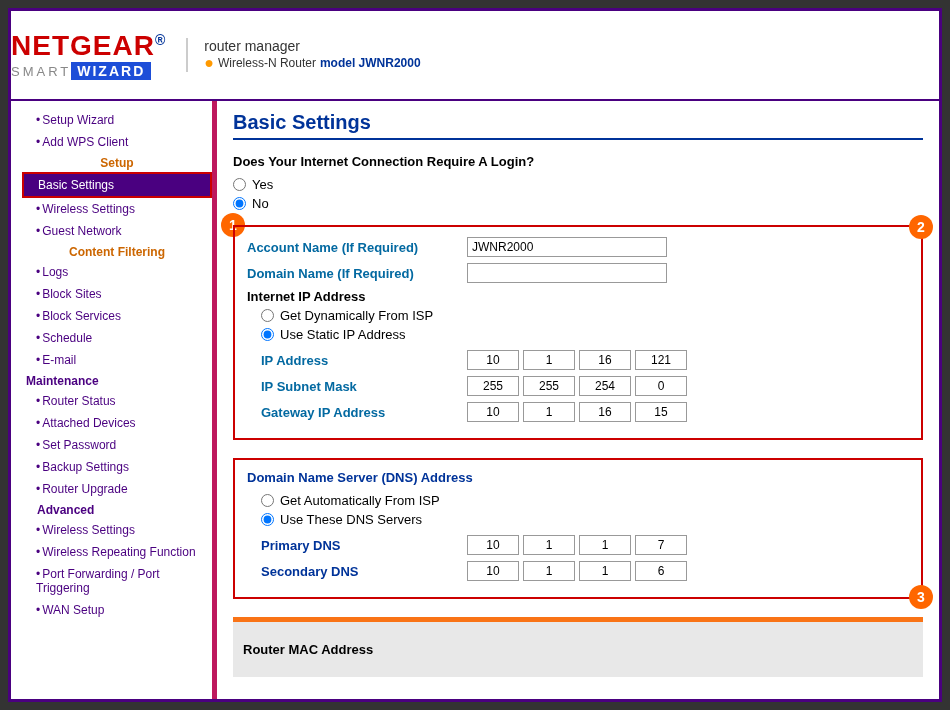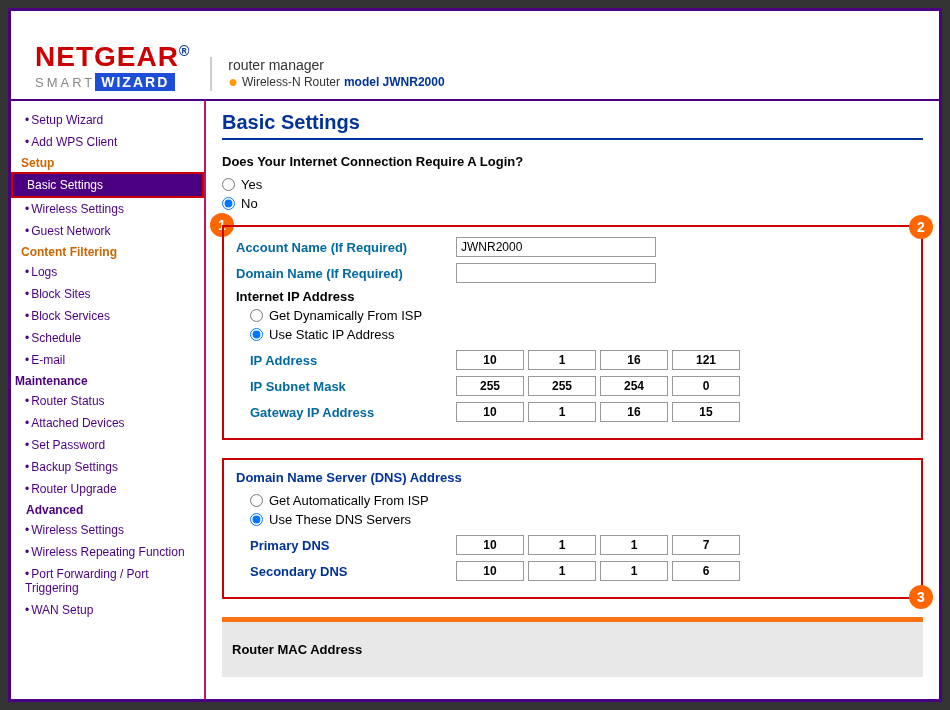--- a/index.html
+++ b/index.html
@@ -1,44 +1,44 @@
 <!DOCTYPE html>
 <html><head>
   <meta charset="utf-8">
   <style>
     * { box-sizing: border-box; margin: 0; padding: 0; }
     body { font-family: Arial, sans-serif; font-size: 13px; background: #333; width: 950px; height: 710px; overflow: hidden; }
 
     .outer-border { border: 3px solid #4a0080; margin: 8px; background: #fff; height: 694px; display: flex; flex-direction: column; }
 
     
-    .header { background: #fff; padding: 8px 24px; border-bottom: 2px solid #4a0080; display: flex; align-items: flex-end; min-height: 90px; }
+    .header { background: #fff; padding: 8px 0; border-bottom: 2px solid #4a0080; display: flex; align-items: center; min-height: 90px; }
     .logo-area { display: flex; flex-direction: column; }
     .netgear-text { font-size: 28px; font-weight: bold; color: #003399; letter-spacing: 1px; }
     .netgear-text span { color: #cc0000; }
     .smartwizard { display: flex; align-items: center; }
     .smart-text { color: #666; font-size: 13px; letter-spacing: 2px; }
     .wizard-box { background: #1d4ed8; color: #fff; padding: 1px 6px; font-size: 14px; font-weight: bold; letter-spacing: 2px; }
     .router-info { margin-left: 20px; border-left: 2px solid #ccc; padding-left: 16px; }
     .router-manager { font-size: 14px; color: #333; }
     .router-model { font-size: 12px; color: #333; display: flex; align-items: center; gap: 4px; }
     .router-model .bullet { color: #ff9900; font-size: 16px; }
     .model-name { color: #003399; font-weight: bold; }
 
     
     .main { display: flex; flex: 1; overflow: hidden; }
 
     
-    .sidebar { width: 195px; background: #fff; border-right: 2px solid #be185d; overflow-y: auto; flex-shrink: 0; }
+    .sidebar { width: 195px; background: #fff; border-right: 5px solid #be185d; overflow-y: auto; flex-shrink: 0; margin-left: 11px; }
     .sidebar-scroll { overflow-y: auto; height: 100%; }
 
     .sidebar-item { display: block; padding: 4px 10px 4px 14px; color: #4a0080; font-size: 12px; cursor: pointer; text-decoration: none; }
     .sidebar-item.active { background: #4a0080; color: #fff; border: 2px solid #cc0000; display: block; }
 
-    .sidebar-section { padding: 3px 10px 2px 10px; font-size: 12px; color: #cc6600; font-weight: bold; }
+    .sidebar-section { padding: 3px 10px 2px 10px; font-size: 12px; color: #cc6600; font-weight: bold; text-align: center; }
 
     .sidebar-dot { color: #4a0080; margin-right: 2px; }
 
     
     .content { flex: 1; overflow-y: auto; padding: 10px 16px; background: #fff; position: relative; }
 
     .page-title { font-size: 20px; color: #003399; font-weight: bold; border-bottom: 2px solid #003399; padding-bottom: 4px; margin-bottom: 14px; }
 
     .login-question { font-size: 13px; font-weight: bold; color: #000; margin-bottom: 8px; }
 
@@ -47,21 +47,21 @@
 
     
     .section-box { border: 2px solid #cc0000; margin-bottom: 10px; padding: 10px 12px; position: relative; }
 
     .field-row { display: flex; align-items: center; margin-bottom: 6px; }
     .field-label { min-width: 220px; font-size: 13px; font-weight: bold; color: #0369a1; }
     .field-input { flex: 1; }
     .field-input input[type=text] { border: 1px solid #999; padding: 2px 4px; font-size: 12px; width: 200px; }
 
     .ip-inputs { display: flex; gap: 4px; }
-    .ip-inputs input { width: 68px; border: 1px solid #999; padding: 2px 4px; font-size: 12px; text-align: center; font-weight: bold; }
+    .ip-inputs input { width: 52px; border: 1px solid #999; padding: 2px 4px; font-size: 12px; text-align: center; }
 
     .subsection-title { font-size: 13px; font-weight: bold; color: #000; margin: 6px 0 4px 0; }
     .subsection-title-blue { font-size: 13px; font-weight: bold; color: #003399; margin: 0 0 8px 0; }
 
     .badge {
       position: absolute;
       width: 24px; height: 24px; border-radius: 50%;
       background: #ff6600; color: #fff; font-weight: bold; font-size: 14px;
       display: flex; align-items: center; justify-content: center;
     }

